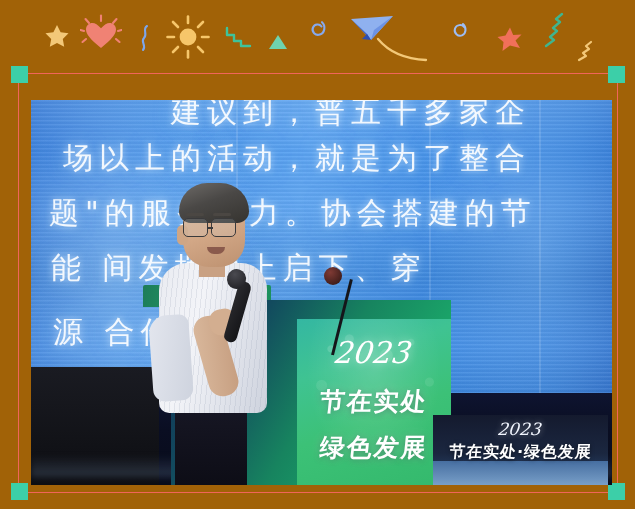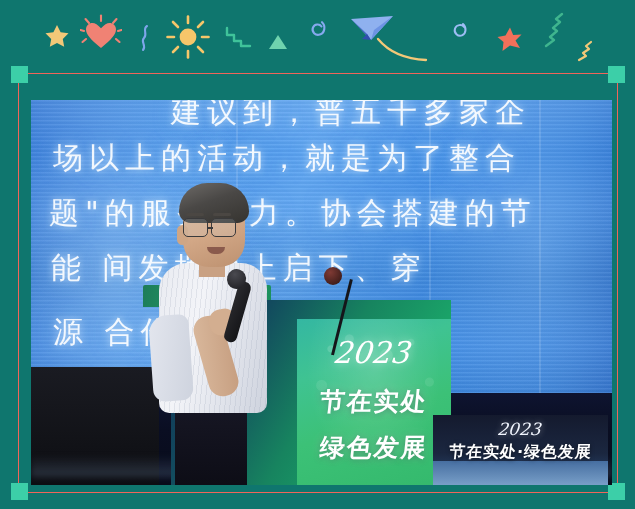--- a/index.html
+++ b/index.html
@@ -7,21 +7,21 @@
     width: 635px;
     height: 509px;
     overflow: hidden;
     background: #ffffff;
     font-family: "Liberation Sans", sans-serif;
   }
   #page {
     position: relative;
     width: 635px;
     height: 509px;
-    background: #0f766e;
+    background: #a16207;
   }
 
   
   .doodle-band {
     position: absolute;
     left: 0; top: 0;
     width: 635px; height: 72px;
   }
   .doodle { position: absolute; }
 
@@ -98,21 +98,21 @@
     position: absolute; inset: 0;
     color: rgba(255,255,255,0.90);
     text-shadow: 0 0 7px rgba(220,240,255,0.75), 0 0 18px rgba(160,205,255,0.55);
     font-family: "DejaVu Sans", sans-serif;
     font-size: 30px;
     letter-spacing: 6px;
     white-space: nowrap;
   }
   .st-line { position: absolute; left: 0; width: 100%; }
   .st-l1 { top: -8px;  padding-left: 140px; }
-  .st-l2 { top: 38px;  padding-left: 22px; }
+  .st-l2 { top: 38px;  padding-left: 32px; }
   .st-l3 { top: 93px;  padding-left: 18px; }
   .st-l4 { top: 148px; padding-left: 20px; }
   .st-l5 { top: 212px; padding-left: 22px; }
   .st-l6 { top: 266px; padding-left: 22px; }
 
   
   .stage-dark {
     position: absolute;
     left: 0; bottom: 0; width: 100%; height: 92px;
     background: linear-gradient(180deg, #0e1430 0%, #0a0e22 40%, #080b1a 100%);

